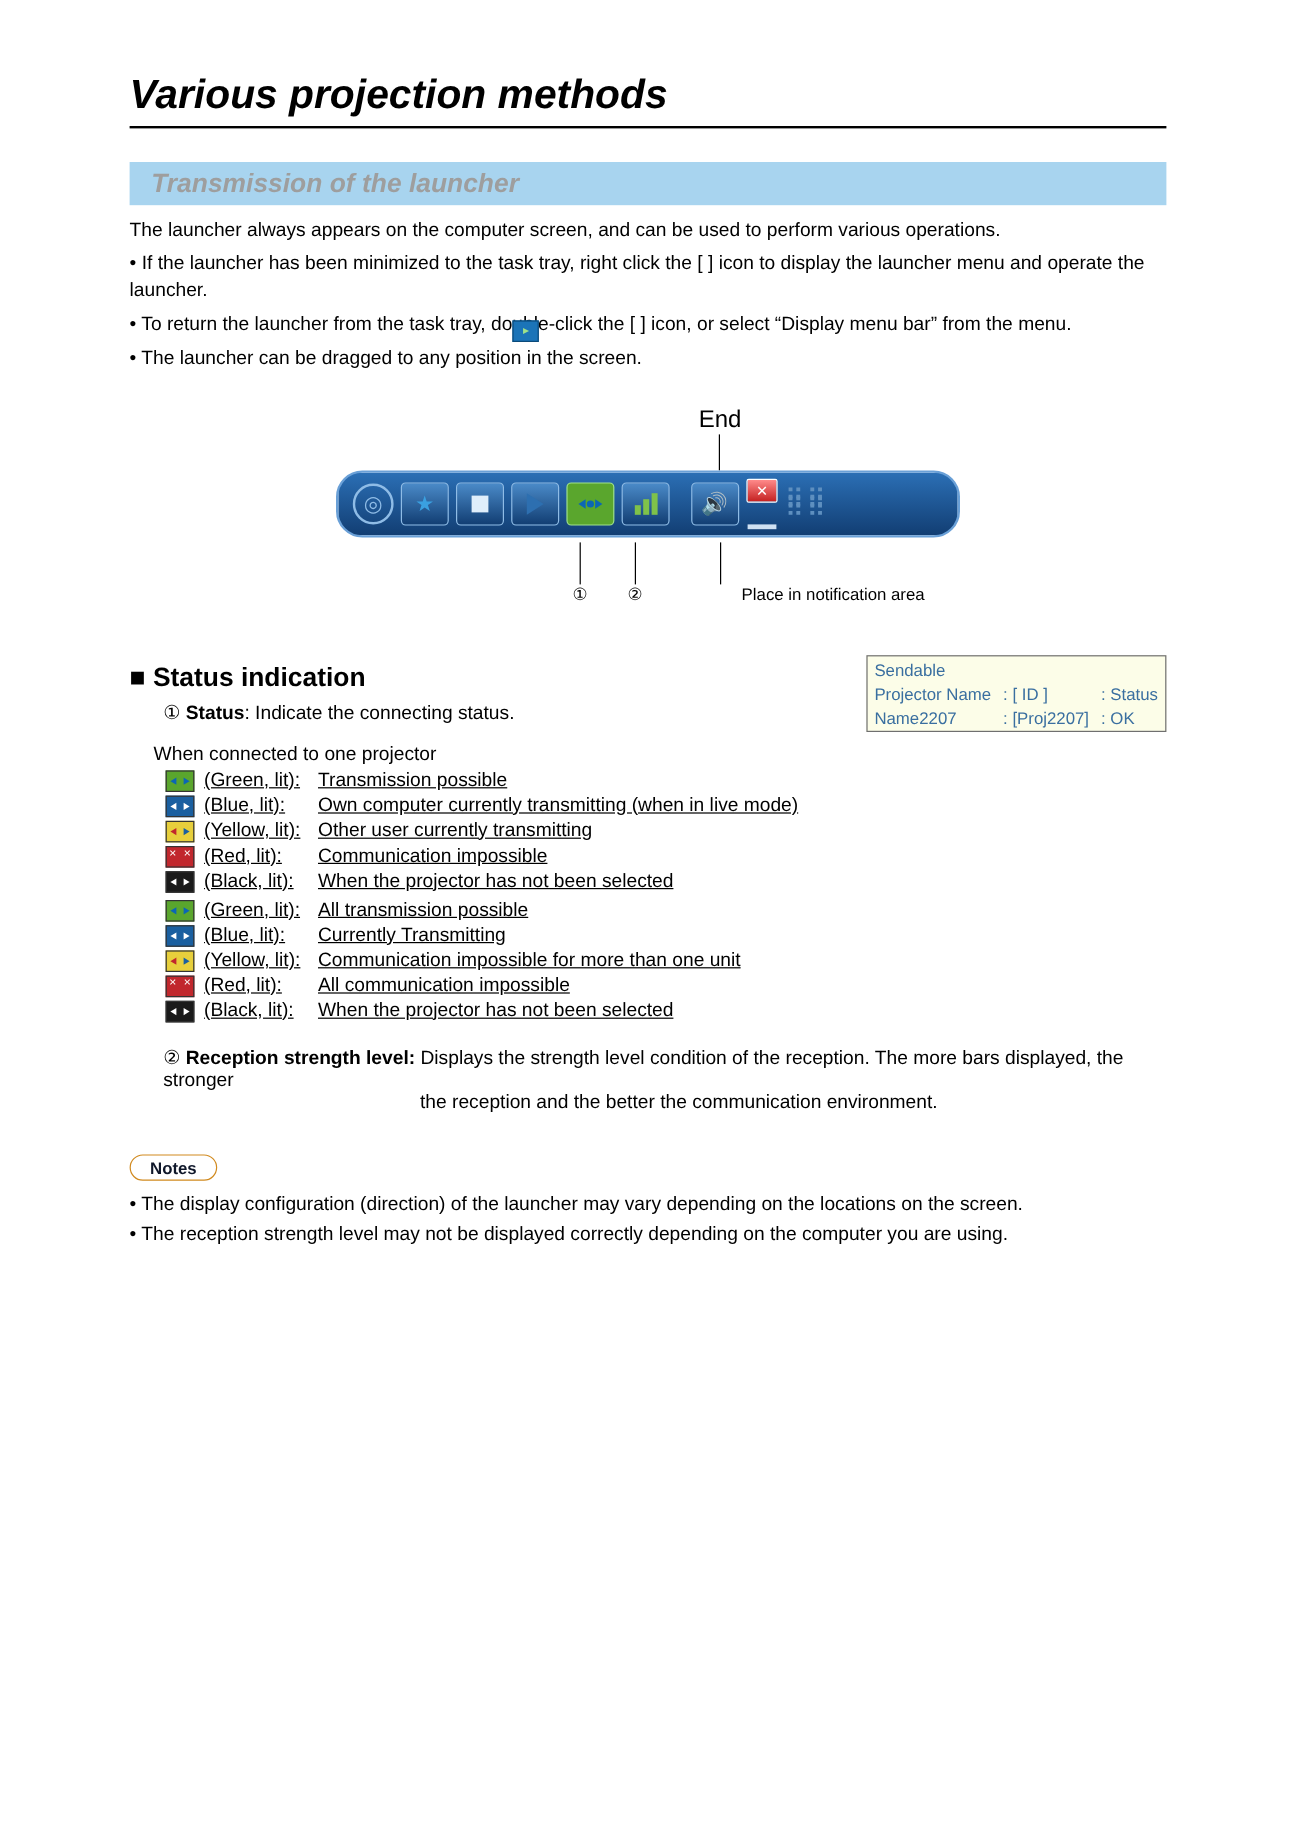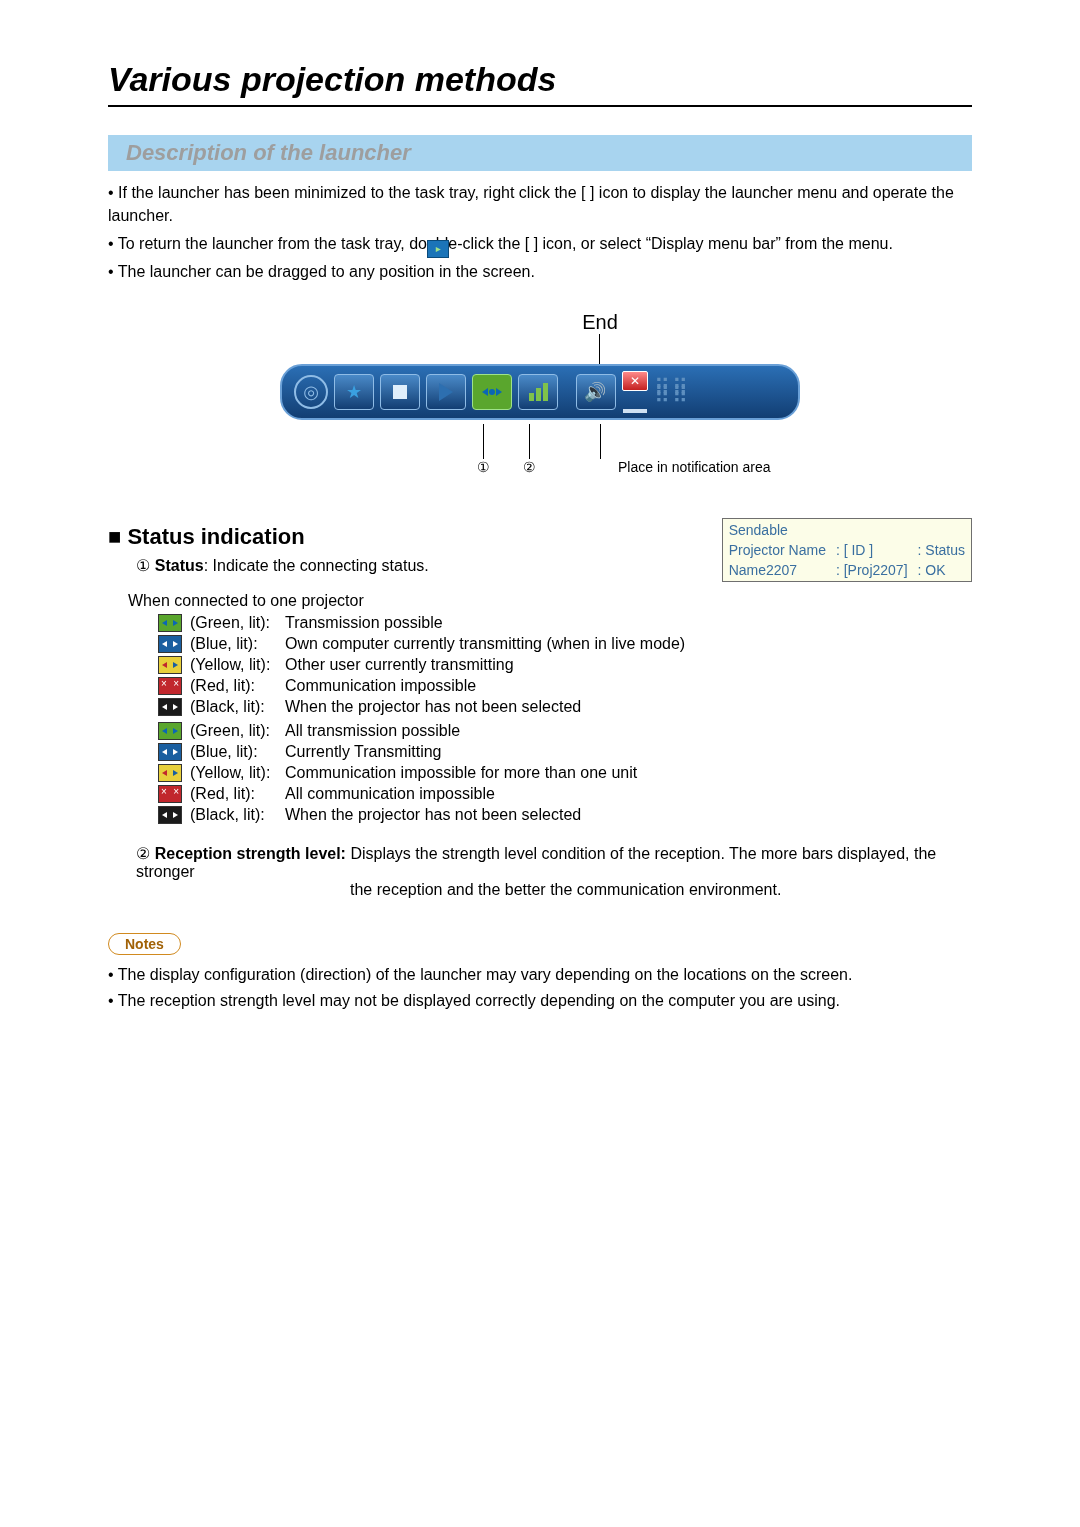--- a/index.html
+++ b/index.html
@@ -140,21 +140,21 @@
 
   .subheader {
     font-size: 22px;
     font-weight: bold;
     margin: 40px 0 6px 0;
   }
   .subheader::before{content:"■ ";}
   .ind-line{font-size:16px;margin:2px 0 2px 28px;}
   .ind-desc{font-size:16px;margin:2px 0 2px 90px;}
 
-  .status-table{margin:4px 0 6px 50px;}
+  .status-table{margin:4px 0 6px 30px;text-decoration:underline;}
   .status-table .row{display:flex;align-items:center;font-size:16px;margin:3px 0;}
   .st-icon{width:22px;height:16px;border:1px solid #333;margin-right:8px;position:relative;flex-shrink:0;}
   .st-icon.green{background:#5aa62d;}
   .st-icon.blue{background:#1a5fa0;}
   .st-icon.yellow{background:#e7cf3b;}
   .st-icon.red{background:#c1272d;}
   .st-icon.black{background:#1a1a1a;}
   .st-icon::before{content:"";position:absolute;left:3px;top:5px;border-right:5px solid #fff;border-top:3px solid transparent;border-bottom:3px solid transparent;}
   .st-icon::after{content:"";position:absolute;right:3px;top:5px;border-left:5px solid #fff;border-top:3px solid transparent;border-bottom:3px solid transparent;}
   .st-icon.green::before,.st-icon.green::after{border-right-color:#0b66b5;border-left-color:#0b66b5;}
@@ -165,43 +165,44 @@
   .st-color{width:95px;flex-shrink:0;}
   .sub-lead{font-size:16px;margin:10px 0 4px 20px;}
 
   .reception-block{font-size:16px;margin:20px 0 4px 28px;}
   .reception-block .cont{margin-left:214px;}
 
   .notes-badge{
     display:inline-block;
     border:1.5px solid #d18a1f;
     border-radius:14px;
-    color:#a16207;
+    color:#0f172a;
     font-size:14px;
     font-weight:bold;
     padding:2px 16px;
     margin:30px 0 6px 0;
   }
   .notes-list .body-text::before{content:"• ";}
   .page-num{
     text-align:center;
     font-size:18px;
     margin-top:280px;
   }
 </style>
 </head>
 <body>
 
 <div class="page">
 
   <h1 class="chapter-title">Various projection methods</h1>
   <hr class="heavy">
 
-  <div class="section-bar">Description of the launcher</div>
-
+  <div class="section-bar">Transmission of the launcher</div>
+
+  <p class="body-text">The launcher always appears on the computer screen, and can be used to perform various operations.</p>
   <div class="bullets">
     <p class="body-text">
       <span>If the launcher has been minimized to the task tray, right click the [  ] icon to display the launcher menu and operate the launcher.</span>
       <span class="tray-icon" style="position:relative;left:-520px;">▸</span>
     </p>
     <p class="body-text">
       <span>To return the launcher from the task tray, double-click the [  ] icon, or select “Display menu bar” from the menu.</span>
       <span class="tray-icon" style="position:relative;left:-470px;">▸</span>
     </p>
     <p class="body-text">The launcher can be dragged to any position in the screen.</p>

